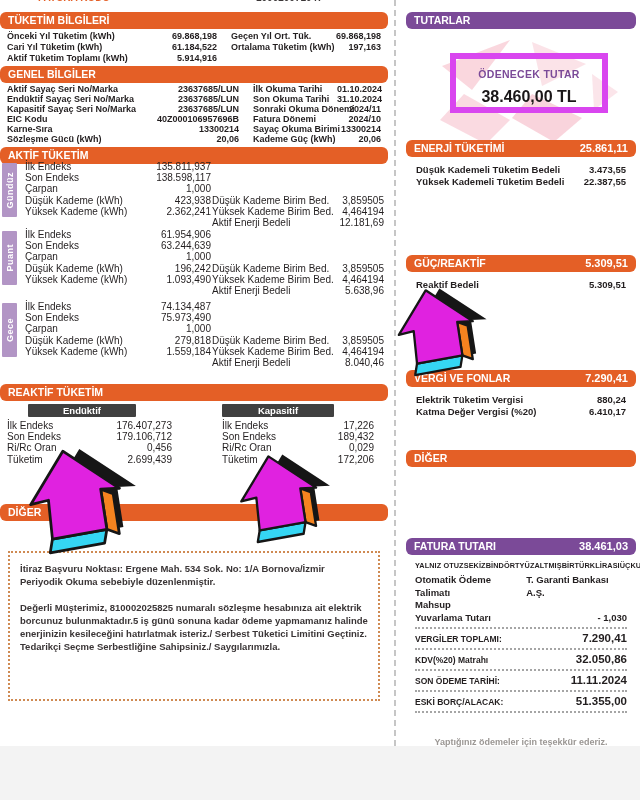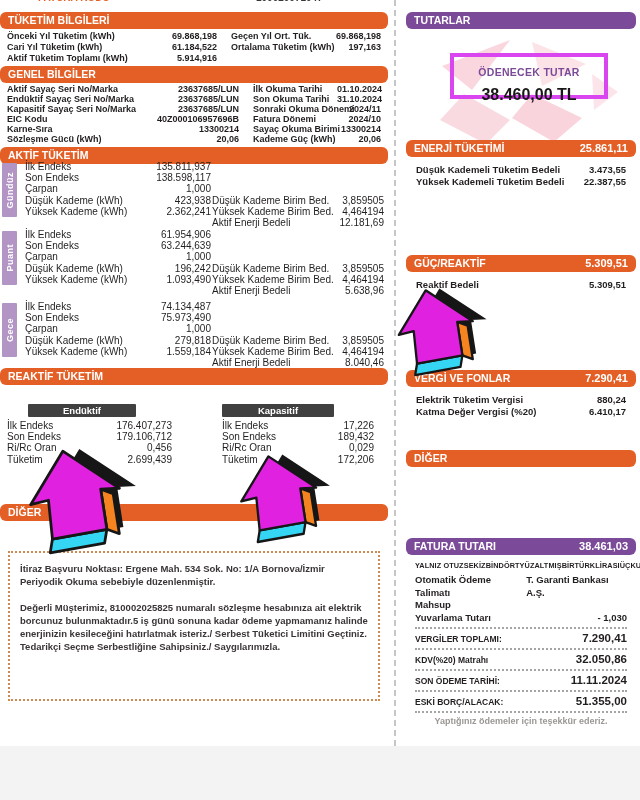--- a/index.html
+++ b/index.html
@@ -31,33 +31,33 @@
   .alist{position:absolute;left:25px;top:0;width:186px;}
   .arlist{position:absolute;left:212px;top:34px;width:172px;}
   .frow{display:flex;justify-content:space-between;font-size:10px;font-weight:400;line-height:11.2px;white-space:nowrap;}
   .chip{position:absolute;height:13px;background:#404040;border-radius:1px;color:#fff;font-weight:700;
         font-size:9.5px;line-height:13px;text-align:center;}
   .rxlist{position:absolute;width:160px;}
   .noticeBox{position:absolute;left:8px;top:551px;width:372px;height:150px;border:2px dotted #cf8a52;
              padding:9px 10px;font-size:9.5px;font-weight:700;line-height:13px;color:#3a3536;}
   .noticeBox .para{margin-top:13px;}
   .wm{position:absolute;left:8px;top:34px;width:214px;height:118px;}
-  .paybox{position:absolute;left:44px;top:53px;width:158px;height:46px;border:4px solid #d946ef;text-align:center;}
+  .paybox{position:absolute;left:44px;top:53px;width:158px;height:60px;border:6px solid #d946ef;text-align:center;}
   .paybox .plabel{margin-top:9px;font-size:10.5px;font-weight:700;color:#7b4a98;letter-spacing:.3px;}
   .paybox .pamount{margin-top:8px;font-size:16px;font-weight:700;color:#191617;}
   .rrows{position:absolute;left:0;width:100%;padding:0 10px;}
   .rrow{display:flex;justify-content:space-between;font-size:9.5px;font-weight:700;line-height:11.5px;}
   .invblock{position:absolute;left:0;top:538px;width:100%;}
   .words{font-size:7.3px;font-weight:700;padding:6px 9px 4px;letter-spacing:.1px;white-space:nowrap;}
   .payrow{display:flex;justify-content:space-between;padding:0 9px;font-size:9.5px;font-weight:700;line-height:12.5px;}
   .sep{border-top:2px dotted #a5a5a5;margin:3px 9px 2px;}
   .sumrow{display:flex;justify-content:space-between;align-items:baseline;padding:1px 9px;}
   .sumrow .sl{font-size:8.5px;font-weight:700;}
   .sumrow .sv{font-size:11.5px;font-weight:700;}
-  .thanks{text-align:center;color:#9b9794;font-size:9px;font-weight:700;margin-top:3px;}
+  .thanks{text-align:center;color:#9b9794;font-size:9px;font-weight:700;margin-top:24px;}
   .arrow{position:absolute;overflow:visible;z-index:6;}
 </style>
 </head>
 <body>
 
 <svg width="0" height="0" style="position:absolute">
   <defs>
     <g id="arrow3d" transform="rotate(-14 70 60)">
       <polygon points="80,4 130,58 110,54 106,98 46,94 52,52 32,52" fill="#161616"></polygon>
       <polygon points="88,96 92,52 104,60 100,104" fill="#f5831f" stroke="#161616" stroke-width="3" stroke-linejoin="round"></polygon>
@@ -262,21 +262,21 @@
             <span>Yüksek Kademe Birim Bed.</span>
             <span>4,464194</span>
           </div>
         <div class="frow">
             <span>Aktif Enerji Bedeli</span>
             <span>8.040,46</span>
           </div>
       </div>
     </div>
 
-    <div class="bar" style="top:368px">
+    <div class="bar" style="top:384px">
       <span>REAKTİF TÜKETİM</span>
     </div>
     <div class="chip" style="left:28px;top:404px;width:108px"><span>Endüktif</span></div>
     <div class="chip" style="left:222px;top:404px;width:112px"><span>Kapasitif</span></div>
     <div class="rxlist" style="left:7px;top:420px;width:165px">
       <div class="frow">
           <span>İlk Endeks</span>
           <span>176.407,273</span>
         </div>
       <div class="frow">

